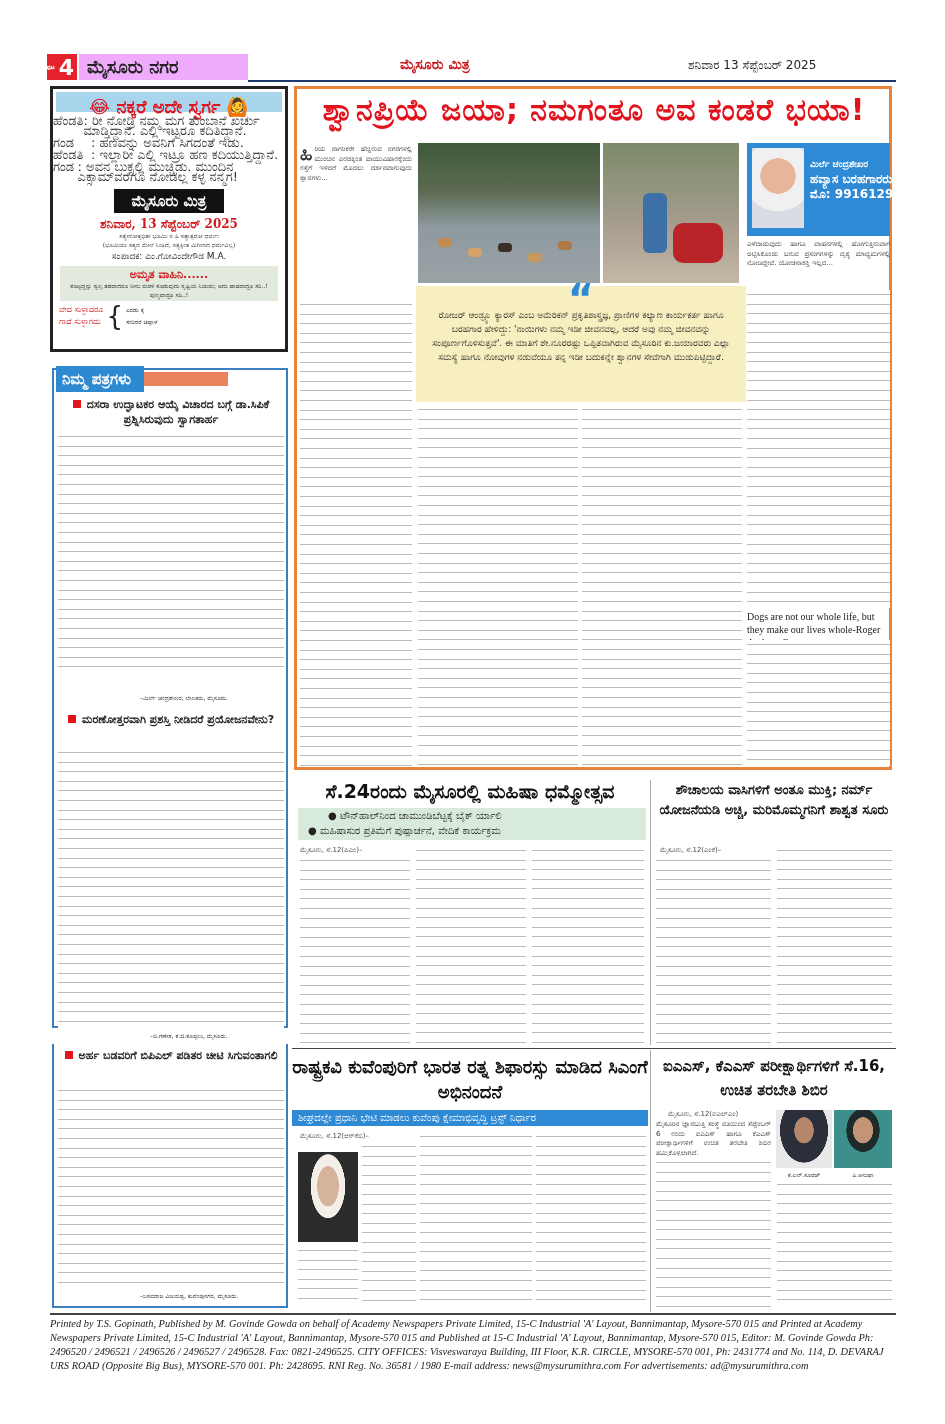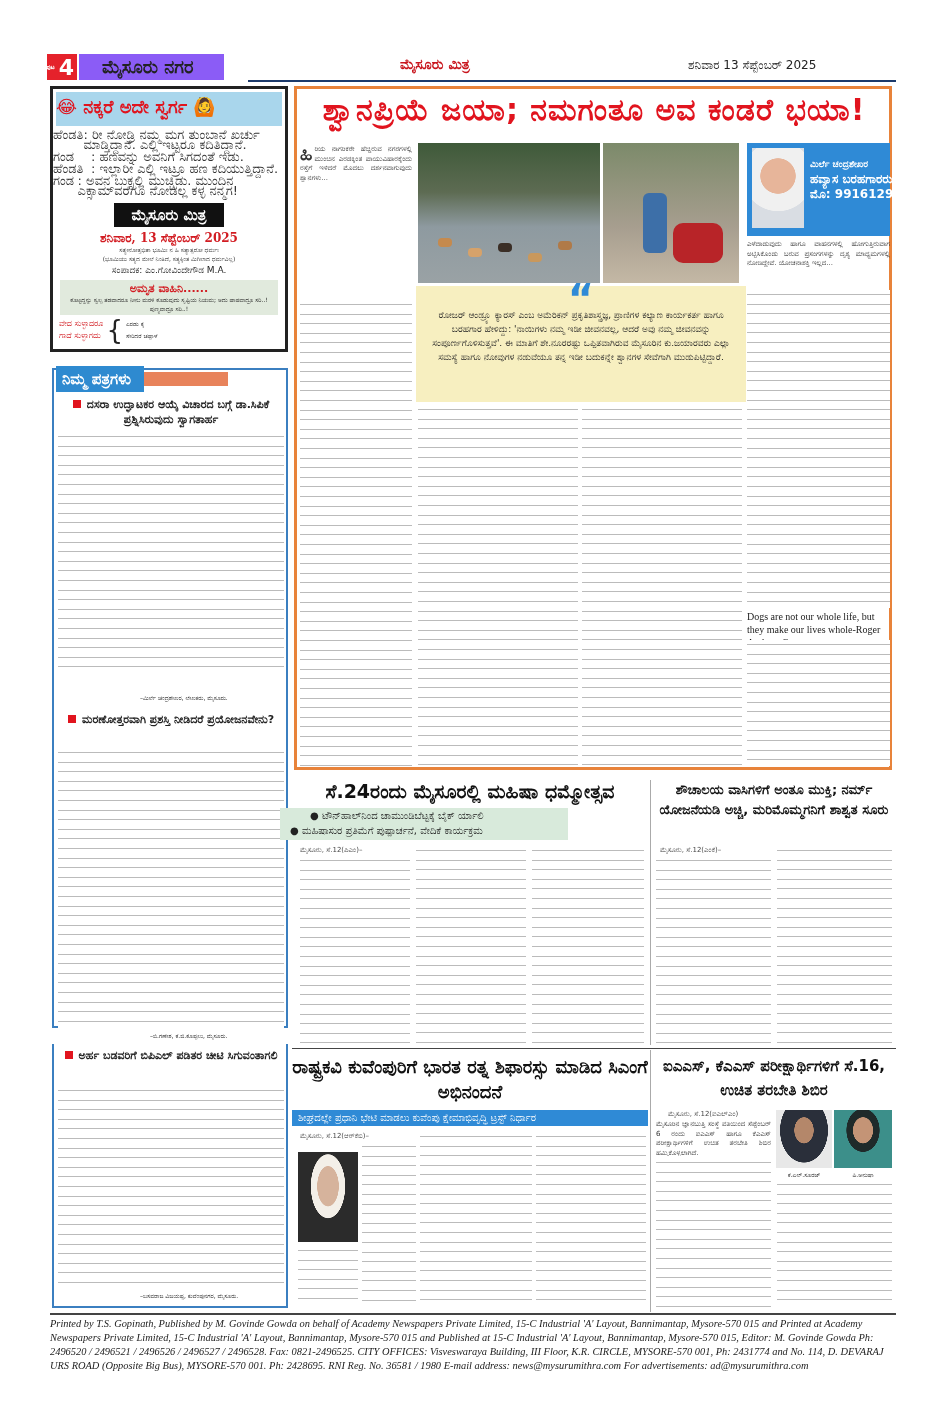--- a/index.html
+++ b/index.html
@@ -2,26 +2,26 @@
 <html><head>
 <meta charset="utf-8">
 <style>
 *{box-sizing:border-box;margin:0;padding:0}
 body{width:945px;height:1424px;background:#fff;font-family:"DejaVu Sans",sans-serif;position:relative;overflow:hidden;color:#222}
 .abs{position:absolute}
 .txt{font-size:7px;line-height:9.6px;color:#555;text-align:justify;overflow:hidden}
 .fill{background:repeating-linear-gradient(#fff 0 4px,#bbb 4px 5px,#fff 5px 9.6px)}
 .hdr-page{left:47px;top:54px;width:30px;height:26px;background:#e5222b;color:#fff;font-weight:bold;font-size:22px;display:flex;align-items:center;justify-content:flex-end;padding-right:3px}
 .hdr-page small{font-size:6px;margin-right:4px}
-.hdr-sec{left:79px;top:54px;width:145px;height:26px;background:#8b5cf6;font-size:18px;font-weight:bold;padding-left:23px;line-height:26px}
+.hdr-sec{left:79px;top:54px;width:169px;height:26px;background:#f0abfc;font-size:18px;font-weight:bold;padding-left:8px;line-height:26px}
 .hdr-line{left:248px;top:80px;width:648px;height:2px;background:#1c3a6b}
 .masthead-small{left:400px;top:56px;font-size:14px;font-weight:bold;color:#c8141c}
 .hdr-date{left:688px;top:58px;font-size:12px;color:#222}
 .box1{left:50px;top:86px;width:238px;height:266px;border:3px solid #222;background:#fff}
-.joke-title{margin:3px;height:34px;background:#a9d6ec;color:#e0141e;font-weight:bold;font-size:18px;text-align:left;line-height:30px}
+.joke-title{margin:3px;height:20px;background:#a9d6ec;color:#e0141e;font-weight:bold;font-size:18px;text-align:center;line-height:30px}
 .joke-row{display:flex;font-size:13px;color:#333;padding:1px 0;line-height:10px}
 .joke-row b{width:38px;font-weight:normal}
 .mitra{margin:6px auto 0;width:110px;height:24px;background:#111;color:#fff;font-weight:bold;font-size:15px;text-align:center;line-height:24px}
 .box-date{color:#d21c22;font-family:"DejaVu Serif",serif;font-weight:bold;font-size:12px;text-align:center;margin-top:4px}
 .motto{font-size:6px;text-align:center;color:#333;line-height:9px}
 .editor{font-size:9px;text-align:center;margin-top:2px}
 .amrita{margin:4px 7px 0;background:#e1eadd;padding:2px 4px}
 .amrita h4{color:#d21c22;font-size:11px;text-align:center}
 .amrita div{font-size:6px;text-align:center;line-height:9px}
 .proverb{display:flex;padding:3px 6px;font-size:8px}
@@ -152,21 +152,21 @@
 <div class="abs txt fill" style="left:747px;top:640px;width:143px;height:126px"></div>
 
 <div class="abs quote">
   <div class="quote-mark">“</div>
   <div class="quote-text">ರೋಜರ್ ಆಂಡ್ರ್ಯೂ ಕ್ಯಾರಸ್ ಎಂಬ ಅಮೆರಿಕನ್ ಪ್ರಕೃತಿಶಾಸ್ತ್ರಜ್ಞ, ಪ್ರಾಣಿಗಳ ಕಲ್ಯಾಣ ಕಾರ್ಯಕರ್ತ ಹಾಗೂ ಬರಹಗಾರ ಹೇಳಿದ್ದು: 'ನಾಯಿಗಳು ನಮ್ಮ ಇಡೀ ಜೀವನವಲ್ಲ, ಆದರೆ ಅವು ನಮ್ಮ ಜೀವನವನ್ನು ಸಂಪೂರ್ಣಗೊಳಿಸುತ್ತವೆ'. ಈ ಮಾತಿಗೆ ಶೇ.ನೂರರಷ್ಟು ಒಪ್ಪಿತವಾಗಿರುವ ಮೈಸೂರಿನ ಕು.ಜಯಾರವರು ಎಲ್ಲಾ ಸಮಸ್ಯೆ ಹಾಗೂ ನೋವುಗಳ ನಡುವೆಯೂ ತನ್ನ ಇಡೀ ಬದುಕನ್ನೇ ಶ್ವಾನಗಳ ಸೇವೆಗಾಗಿ ಮುಡುಪಿಟ್ಟಿದ್ದಾರೆ.</div>
 </div>
 <div class="abs txt fill" style="left:418px;top:405px;width:160px;height:361px"></div>
 <div class="abs txt fill" style="left:582px;top:405px;width:160px;height:361px"></div>
 
 <div class="abs h2" style="left:292px;top:780px;width:356px;font-size:19px">ಸೆ.24ರಂದು ಮೈಸೂರಲ್ಲಿ ಮಹಿಷಾ ಧಮ್ಮೋತ್ಸವ</div>
-<div class="abs green-sub" style="left:280px;top:808px;width:288px;height:32px">
+<div class="abs green-sub" style="left:298px;top:808px;width:348px;height:32px">
   <div>● <span>ಟೌನ್‌ಹಾಲ್‌ನಿಂದ ಚಾಮುಂಡಿಬೆಟ್ಟಕ್ಕೆ ಬೈಕ್ ರ್ಯಾಲಿ</span></div>
   <div style="margin-left:-20px">● <span>ಮಹಿಷಾಸುರ ಪ್ರತಿಮೆಗೆ ಪುಷ್ಪಾರ್ಚನೆ, ವೇದಿಕೆ ಕಾರ್ಯಕ್ರಮ</span></div>
 </div>
 <div class="abs" style="left:300px;top:846px;font-size:7px;color:#444">ಮೈಸೂರು, ಸೆ.12(ಪಿಎಂ)–</div>
 <div class="abs txt fill" style="left:300px;top:856px;width:110px;height:190px"></div>
 <div class="abs txt fill" style="left:416px;top:846px;width:110px;height:200px"></div>
 <div class="abs txt fill" style="left:532px;top:846px;width:112px;height:200px"></div>
 <div class="abs vrule" style="left:650px;top:780px;height:265px"></div>
 
 <div class="abs h2" style="left:654px;top:780px;width:240px;font-size:13px;line-height:20px">ಶೌಚಾಲಯ ವಾಸಿಗಳಿಗೆ ಅಂತೂ ಮುಕ್ತಿ; ನರ್ಮ್ ಯೋಜನೆಯಡಿ ಅಚ್ಚಿ, ಮರಿಮೊಮ್ಮಗನಿಗೆ ಶಾಶ್ವತ ಸೂರು</div>

